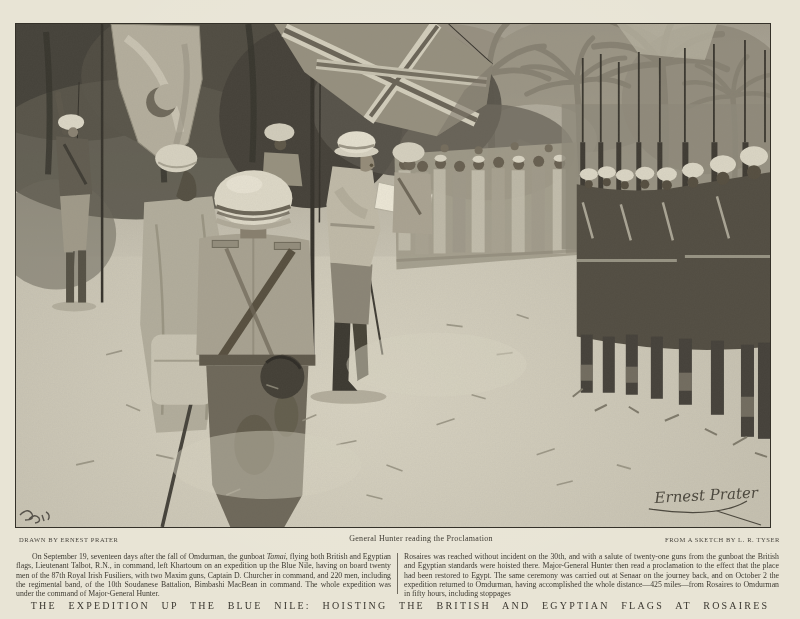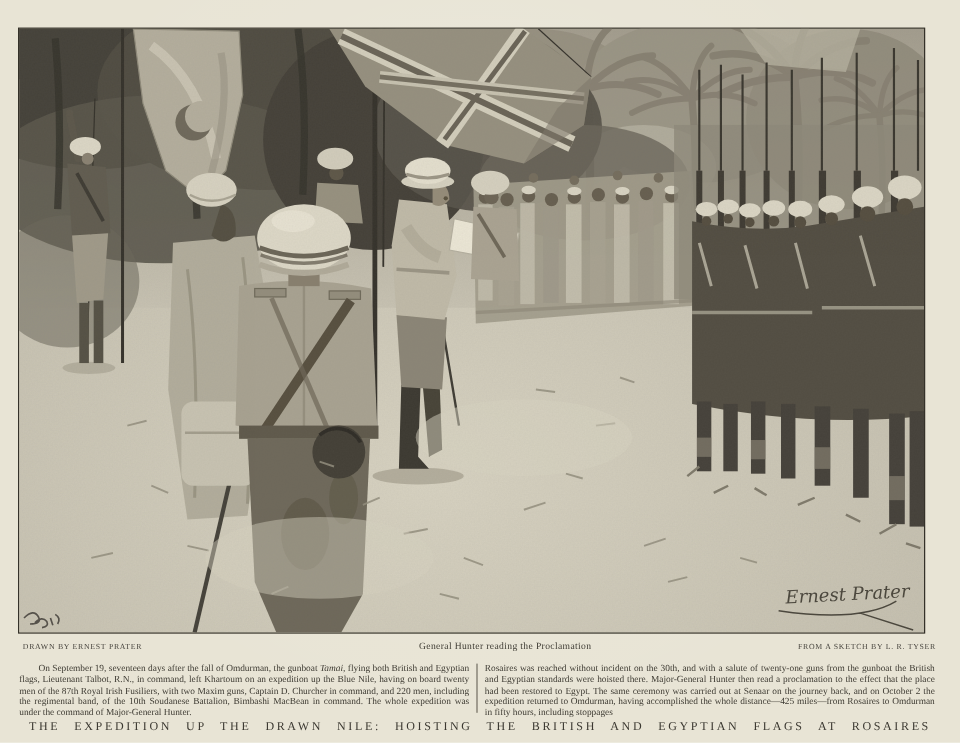--- a/index.html
+++ b/index.html
@@ -339,15 +339,15 @@
   <div class="article">
     <div class="col col-left">
       <p><span>On September 19, seventeen days after the fall of Omdurman, the gunboat </span><i>Tamai</i><span>, flying both British and Egyptian flags, Lieutenant Talbot, R.N., in command, left Khartoum on an expedition up the Blue Nile, having on board twenty men of the 87th Royal Irish Fusiliers, with two Maxim guns, Captain D. Churcher in command, and 220 men, including the regimental band, of the 10th Soudanese Battalion, Bimbashi MacBean in command. The whole expedition was under the command of Major-General Hunter.</span></p>
     </div>
     <div class="col-divider"></div>
     <div class="col col-right">
       <p>Rosaires was reached without incident on the 30th, and with a salute of twenty-one guns from the gunboat the British and Egyptian standards were hoisted there. Major-General Hunter then read a proclamation to the effect that the place had been restored to Egypt. The same ceremony was carried out at Senaar on the journey back, and on October 2 the expedition returned to Omdurman, having accomplished the whole distance—425 miles—from Rosaires to Omdurman in fifty hours, including stoppages</p>
     </div>
   </div>
 
-  <div class="headline">THE EXPEDITION UP THE DRAWN NILE: HOISTING THE BRITISH AND EGYPTIAN FLAGS AT ROSAIRES</div>
+  <div class="headline">THE EXPEDITION UP THE BLUE NILE: HOISTING THE BRITISH AND EGYPTIAN FLAGS AT ROSAIRES</div>
 
 </div>
 
 </body></html>

